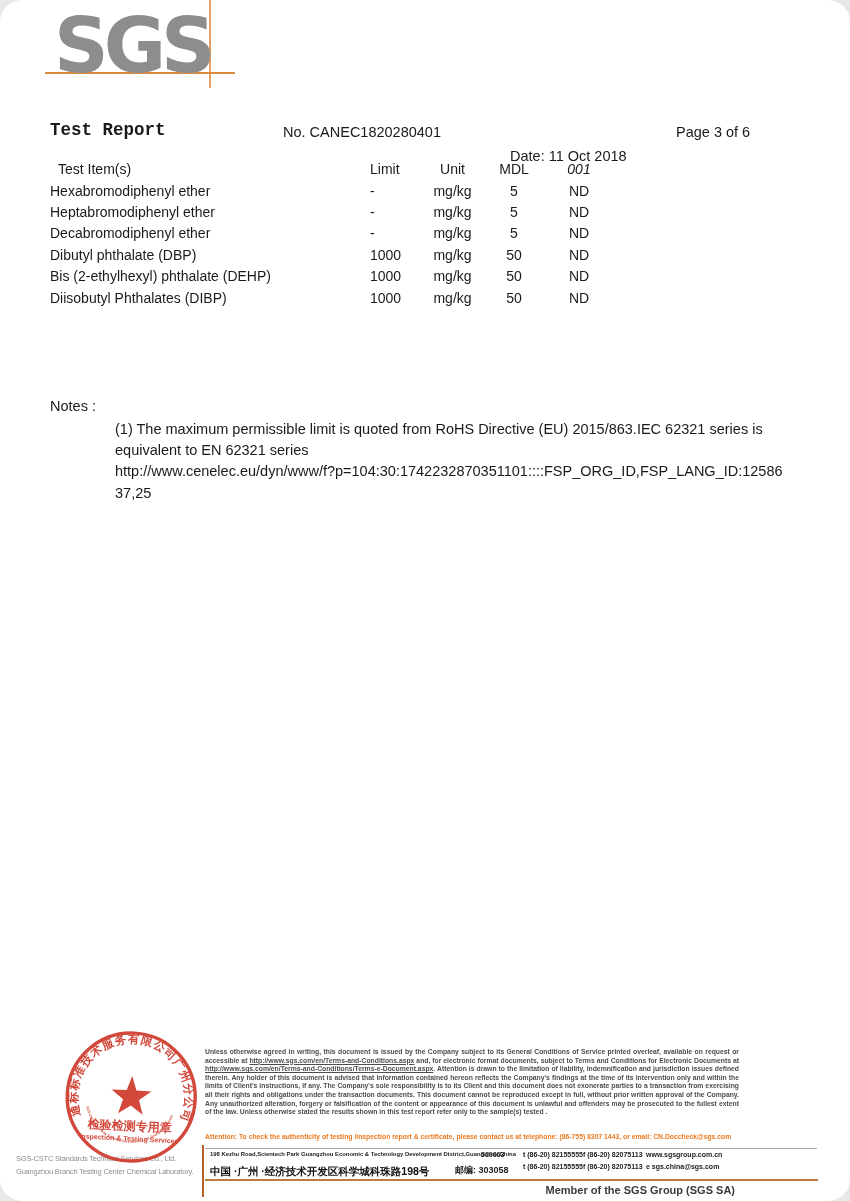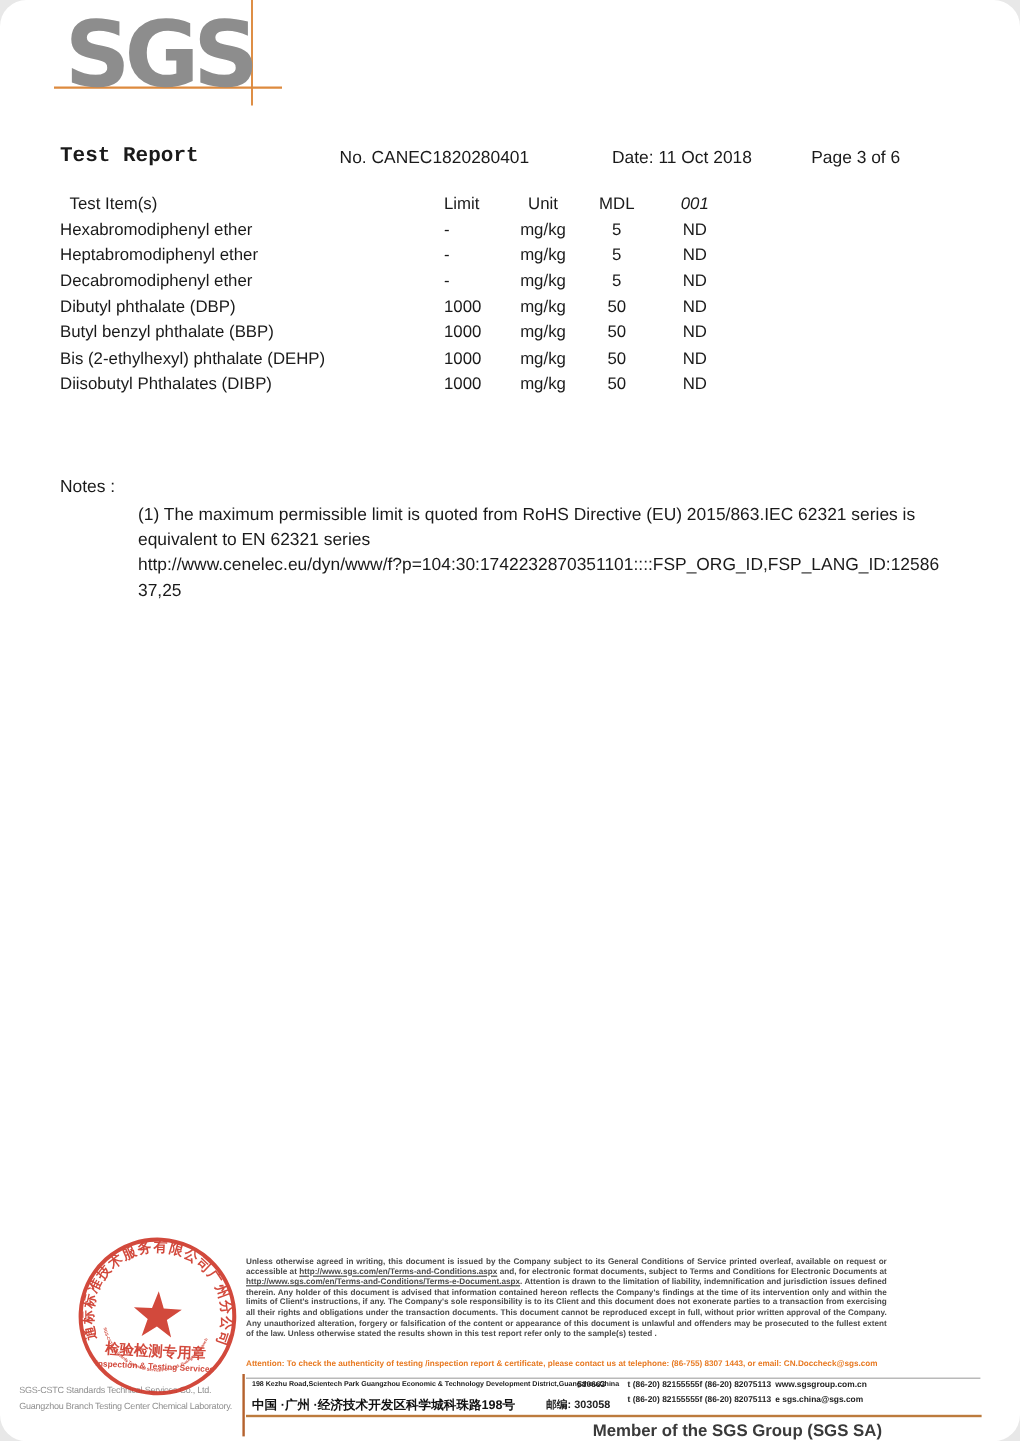--- a/index.html
+++ b/index.html
@@ -8,21 +8,21 @@
     position:relative; width:850px; height:1201px; margin:0 auto;
     background:#ffffff; overflow:hidden;
     font-family:"Liberation Sans", sans-serif; color:#1a1a1a;border-radius:22px;
   }
   
   .logo-svg { position:absolute; left:40px; top:0; }
   
   .hdr { position:absolute; font-size:14.5px; top:124px; white-space:nowrap; }
   .hdr-title { left:50px; top:120px; font-size:17.5px; font-weight:bold;font-family:Liberation Mono, monospace; }
   .hdr-no   { left:283px; }
-  .hdr-date { left:510px; }
+  .hdr-date { left:510px;margin-top:24px; }
   .hdr-page { left:676px; }
   
   .report-table { position:absolute; left:50px; top:157px; border-collapse:collapse; font-size:14px; }
   .report-table th { font-weight:normal; height:23px; vertical-align:middle; }
   .report-table td { height:21.4px; vertical-align:middle; }
   .report-table .c-item  { width:320px; text-align:left; }
   .report-table th.c-item{ text-align:left; padding-left:8px; }
   .report-table .c-limit { width:55px; text-align:left; }
   .report-table .c-unit  { width:55px; text-align:center; }
   .report-table .c-mdl   { width:68px; text-align:center; }
@@ -45,21 +45,21 @@
   .addr-en { position:absolute; left:210px; top:1151px; width:610px; height:10px; font-size:5.9px;
              font-weight:bold; color:#222; white-space:nowrap; }
   .addr-cn { position:absolute; left:210px; top:1161px; width:610px; height:16px; white-space:nowrap; }
   .addr-cn .cn  { font-size:10.5px; font-weight:bold; color:#111; }
   .addr-col { position:absolute; top:2px; font-size:7px; font-weight:bold; color:#222; }
   .addr-en .addr-col { top:0; }
   .a-postal { left:271px; } .a-phone { left:313px; } .a-fax { left:373px; } .a-web { left:436px; }
   .cn-postal { left:245px; font-size:9px; top:3px; }
   .foot-orangeline { position:absolute; left:205px; top:1179px; width:613px; height:2px; background:#bc7b3d; }
   .member { position:absolute; left:205px; top:1184px; width:530px; text-align:right;
-            font-size:14px; font-weight:600; color:#3a3a3a; }
+            font-size:11px; font-weight:600; color:#3a3a3a; }
 </style>
 </head>
 <body>
 
 <div class="page">
 
   <svg class="logo-svg" width="220" height="96" viewBox="0 0 220 96">
     <line x1="5" y1="73" x2="195" y2="73" stroke="#dd8a3e" stroke-width="2"></line>
     <line x1="170" y1="0" x2="170" y2="88" stroke="#dd8a3e" stroke-width="1.6"></line>
     <text x="14" y="72" font-family="DejaVu Sans, sans-serif" font-size="76" font-weight="bold" letter-spacing="-5" fill="#8d8d8d">SGS</text>
@@ -97,27 +97,20 @@
         </tr>
       <tr>
           <td class="c-item">Decabromodiphenyl ether</td>
           <td class="c-limit">-</td>
           <td class="c-unit">mg/kg</td>
           <td class="c-mdl">5</td>
           <td class="c-res">ND</td>
         </tr>
       <tr>
           <td class="c-item">Dibutyl phthalate (DBP)</td>
-          <td class="c-limit">1000</td>
-          <td class="c-unit">mg/kg</td>
-          <td class="c-mdl">50</td>
-          <td class="c-res">ND</td>
-        </tr>
-      <tr>
-          <td class="c-item">Butyl benzyl phthalate (BBP)</td>
           <td class="c-limit">1000</td>
           <td class="c-unit">mg/kg</td>
           <td class="c-mdl">50</td>
           <td class="c-res">ND</td>
         </tr>
       <tr>
           <td class="c-item">Bis (2-ethylhexyl) phthalate (DEHP)</td>
           <td class="c-limit">1000</td>
           <td class="c-unit">mg/kg</td>
           <td class="c-mdl">50</td>

